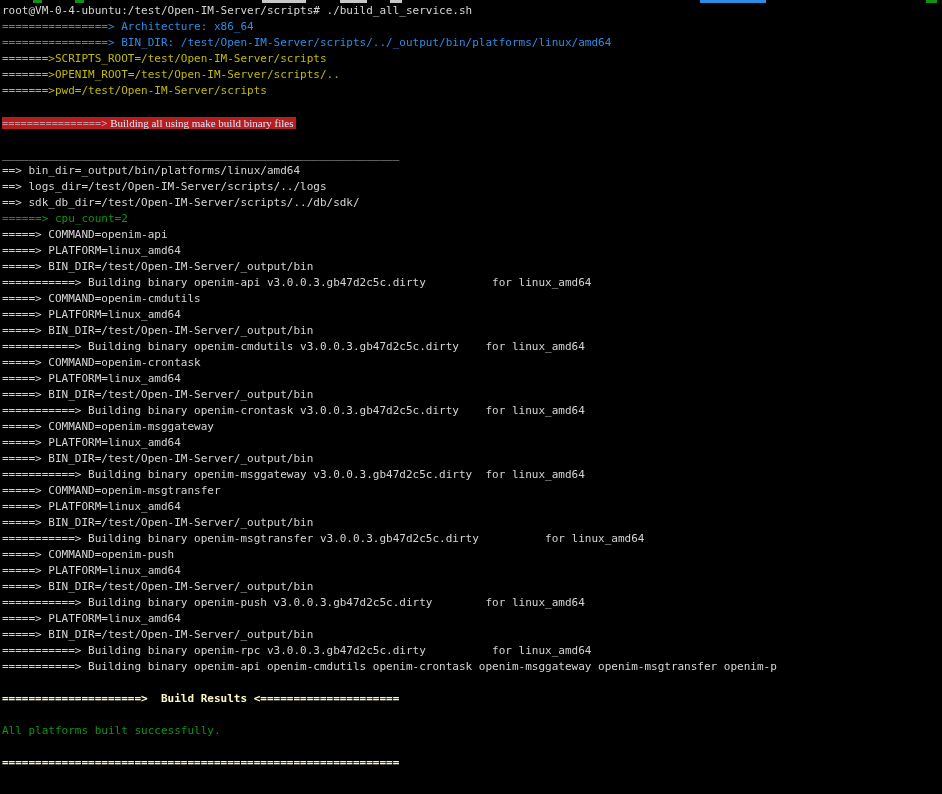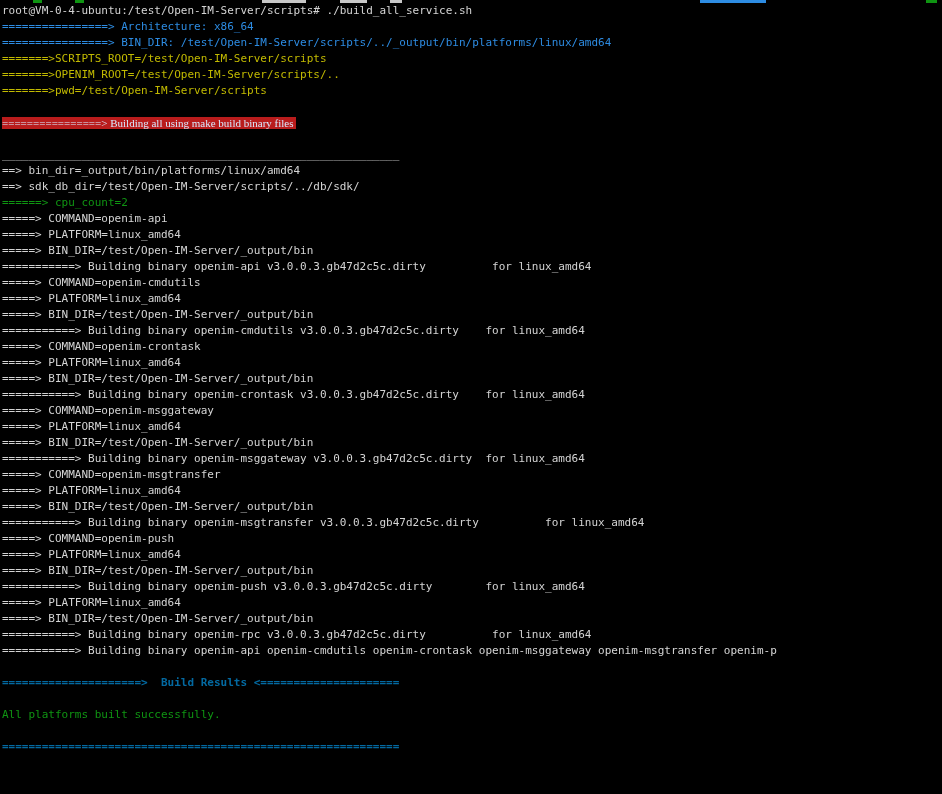--- a/index.html
+++ b/index.html
@@ -27,21 +27,21 @@
   .line {
     white-space: pre;
     height: 16px;
     overflow: hidden;
   }
   .seg { white-space: pre; }
   .c-white  { color: #d4d4d4; }
   .c-blue   { color: #2d8ce3; }
   .c-yellow { color: #c2ba00; }
   .c-green  { color: #0f9412; }
-  .c-bold   { color: #0369a1; font-weight: bold; }
+  .c-bold   { color: #fef9c3; font-weight: bold; }
   .c-rule   { color: #c8c8c8; }
   .c-highlight {
     color: #d8eaff;
     background: #b91c1c;
     font-family: Liberation Serif, serif;
   }
   .frag {
     position: absolute;
     top: 0;
     height: 3px;
@@ -59,20 +59,21 @@
       <div class="line"><span class="seg c-blue">================&gt; Architecture: x86_64</span></div>
       <div class="line"><span class="seg c-blue">================&gt; BIN_DIR: /test/Open-IM-Server/scripts/../_output/bin/platforms/linux/amd64</span></div>
       <div class="line"><span class="seg c-yellow">=======&gt;SCRIPTS_ROOT=/test/Open-IM-Server/scripts</span></div>
       <div class="line"><span class="seg c-yellow">=======&gt;OPENIM_ROOT=/test/Open-IM-Server/scripts/..</span></div>
       <div class="line"><span class="seg c-yellow">=======&gt;pwd=/test/Open-IM-Server/scripts</span></div>
       <div class="line"><span class="seg c-white"></span></div>
       <div class="line"><span class="seg c-highlight">================&gt; Building all using make build binary files </span></div>
       <div class="line"><span class="seg c-white"></span></div>
       <div class="line"><span class="seg c-rule">____________________________________________________________</span></div>
       <div class="line"><span class="seg c-white">==&gt; bin_dir=_output/bin/platforms/linux/amd64</span></div>
+      <div class="line"><span class="seg c-white">==&gt; logs_dir=/test/Open-IM-Server/scripts/../logs</span></div>
       <div class="line"><span class="seg c-white">==&gt; sdk_db_dir=/test/Open-IM-Server/scripts/../db/sdk/</span></div>
       <div class="line"><span class="seg c-green">======&gt; cpu_count=2</span></div>
       <div class="line"><span class="seg c-white">=====&gt; COMMAND=openim-api</span></div>
       <div class="line"><span class="seg c-white">=====&gt; PLATFORM=linux_amd64</span></div>
       <div class="line"><span class="seg c-white">=====&gt; BIN_DIR=/test/Open-IM-Server/_output/bin</span></div>
       <div class="line"><span class="seg c-white">===========&gt; Building binary openim-api v3.0.0.3.gb47d2c5c.dirty          for linux_amd64</span></div>
       <div class="line"><span class="seg c-white">=====&gt; COMMAND=openim-cmdutils</span></div>
       <div class="line"><span class="seg c-white">=====&gt; PLATFORM=linux_amd64</span></div>
       <div class="line"><span class="seg c-white">=====&gt; BIN_DIR=/test/Open-IM-Server/_output/bin</span></div>
       <div class="line"><span class="seg c-white">===========&gt; Building binary openim-cmdutils v3.0.0.3.gb47d2c5c.dirty    for linux_amd64</span></div>

